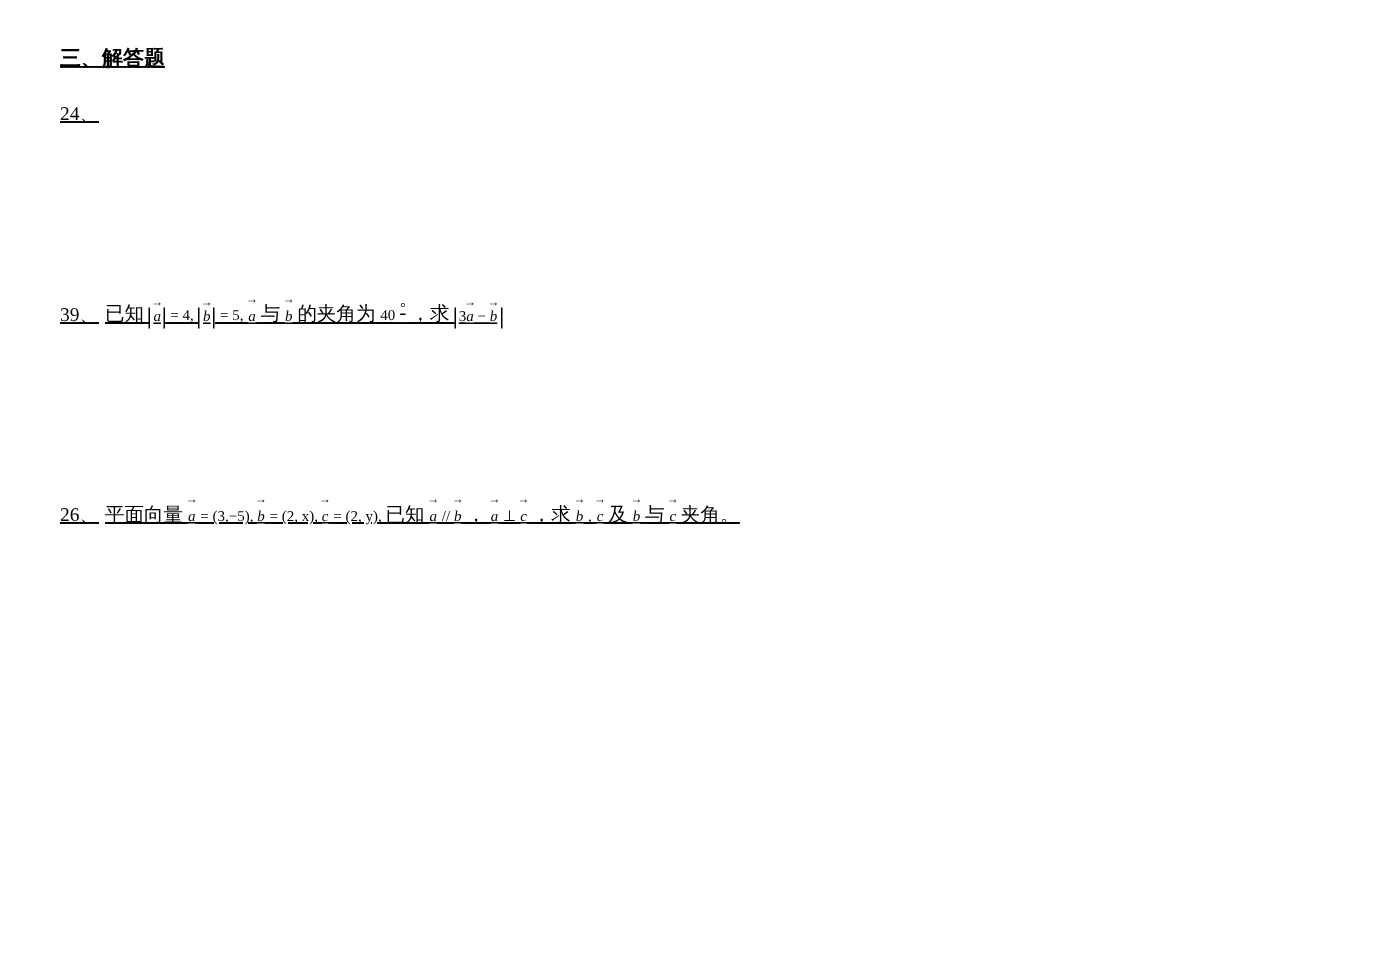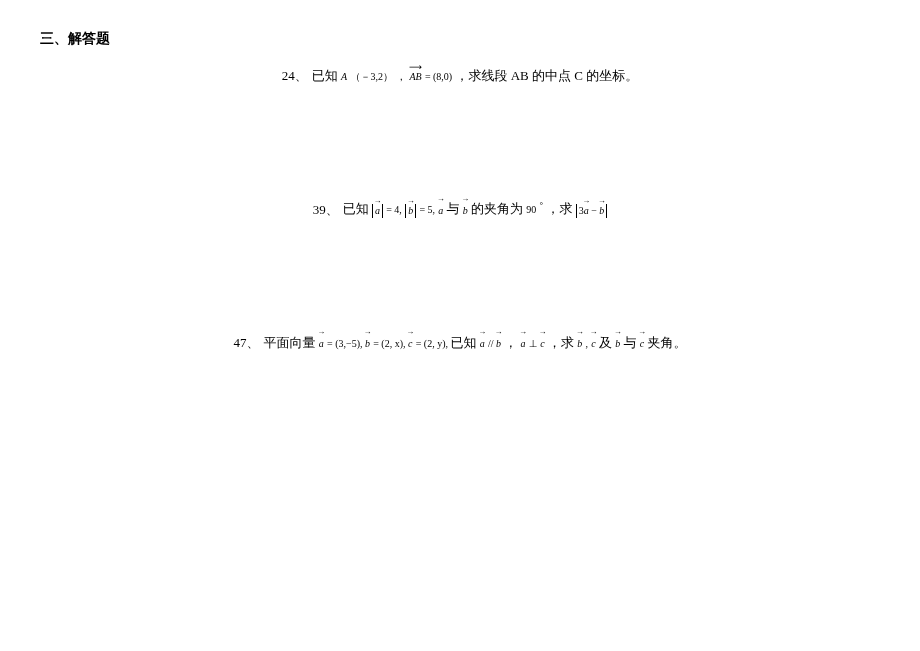--- a/index.html
+++ b/index.html
@@ -1,18 +1,19 @@
 <!DOCTYPE html>
 <html><head>
   <meta charset="utf-8">
   <style>
     * {
       margin: 0;
       padding: 0;
       box-sizing: border-box;
+      text-decoration: underline;
     }
     body {
       width: 920px;
       height: 651px;
       background: #ffffff;
       font-family: "SimSun", "宋体", serif;
       color: #000000;
       padding: 30px 40px;
       position: relative;
     }
@@ -20,21 +21,20 @@
       font-size: 14px;
       font-weight: bold;
       margin-bottom: 16px;
     }
     .problem {
       font-size: 13px;
       line-height: 1.8;
       margin-bottom: 110px;
       display: flex;
       align-items: baseline;
-      justify-content: center;
     }
     .problem:last-child {
       margin-bottom: 0;
     }
     .problem-num {
       margin-right: 4px;
     }
     .problem-content {
       display: inline;
     }
@@ -95,52 +95,43 @@
       font-style: normal;
     }
   </style>
 </head>
 <body>
 
 <div class="section-title">三、解答题</div>
 
 <div class="problem">
   <span class="problem-num">24、</span>
-  <span class="problem-content">
-    <span>已知</span>
-    <span class="math-sub roman">A</span>
-    <span class="math-small">（－3,2）</span>
-    <span class="math-small">，</span>
-    <span class="vec-ab math-small">AB</span>
-    <span class="math-small"> = (8,0)</span>
-    <span>，求线段 AB 的中点 C 的坐标。</span>
-  </span>
 </div>
 
 <div class="problem">
   <span class="problem-num">39、</span>
   <span class="problem-content">
     <span>已知</span>
     <span class="abs-bar math-small"><span class="vec-notation">a</span></span>
     <span class="math-small"> = 4,</span>
     <span class="abs-bar math-small"><span class="vec-notation">b</span></span>
     <span class="math-small"> = 5,</span>
     <span class="vec-notation math-small">a</span>
     <span>与</span>
     <span class="vec-notation math-small">b</span>
     <span>的夹角为</span>
-    <span class="math-small">90</span>
+    <span class="math-small">40</span>
     <span class="degree">°</span>
     <span>，求</span>
     <span class="abs-bar math-small"><span>3</span><span class="vec-notation">a</span><span> − </span><span class="vec-notation">b</span></span>
   </span>
 </div>
 
 <div class="problem">
-  <span class="problem-num">47、</span>
+  <span class="problem-num">26、</span>
   <span class="problem-content">
     <span>平面向量</span>
     <span class="vec-notation math-small">a</span>
     <span class="math-small"> = (3,−5), </span>
     <span class="vec-notation math-small">b</span>
     <span class="math-small"> = (2, x), </span>
     <span class="vec-notation math-small">c</span>
     <span class="math-small"> = (2, y), </span>
     <span>已知</span>
     <span class="vec-notation math-small">a</span>

